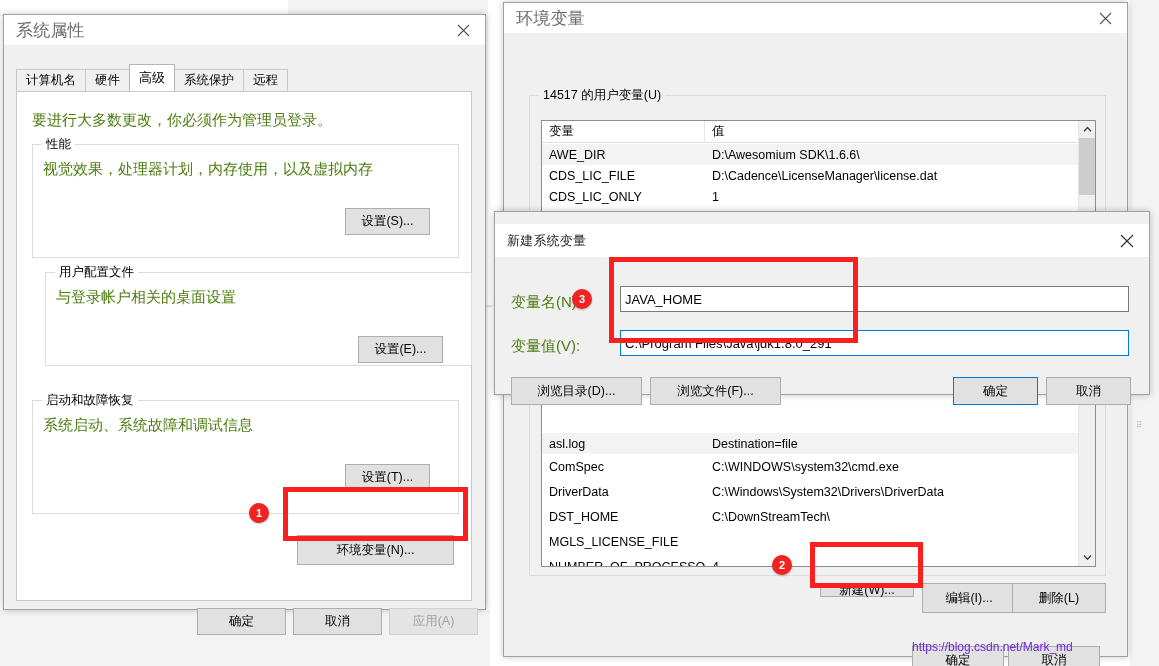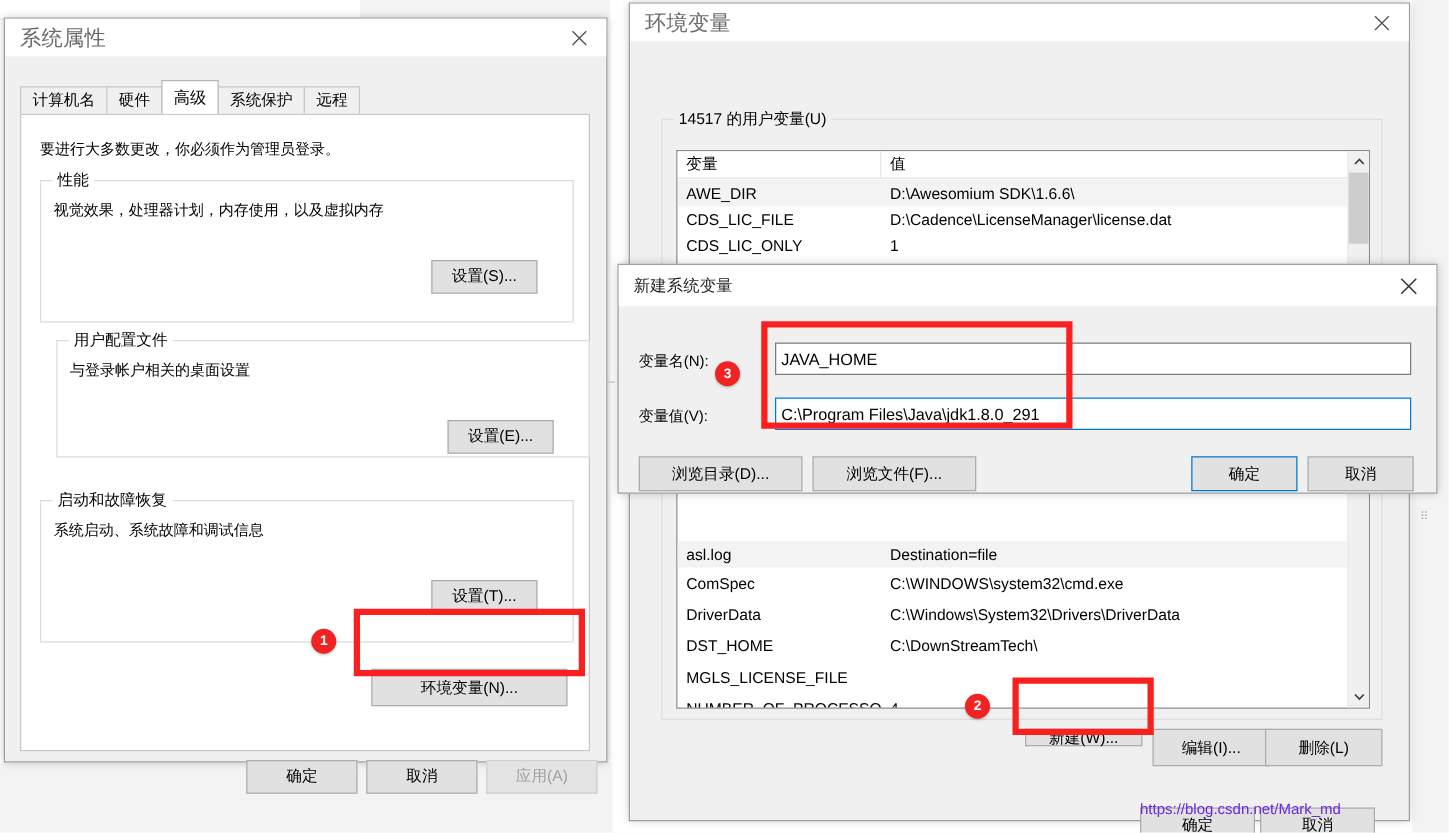--- a/index.html
+++ b/index.html
@@ -87,22 +87,22 @@
     top: -9px; left: 9px;
     background: #ffffff;
     padding: 0 4px;
     font-size: 12.5px;
     color: #000;
     white-space: nowrap;
   }
   .group.onbg > .glegend { background: #f0f0f0; }
   .gtext {
     position: absolute;
-    font-size: 12px;
-    color: #000000;
+    font-size: 15px;
+    color: #4d7c0f;
     white-space: nowrap;
   }
 
   
   .btn {
     position: absolute;
     background: #e1e1e1;
     border: 1px solid #adadad;
     font-size: 12.5px;
     color: #000;
@@ -425,21 +425,21 @@
       </div>
       <div class="btn" style="left:504px;top:613px;width:92px;height:28px;">
         <span>取消</span>
       </div>
 
     </div>
   </div>
 
   <div class="dlg" style="left:494px;top:211px;width:656px;height:184px;">
 
-    <div class="dlg-titlebar" style="height:33px;">
+    <div class="dlg-titlebar" style="height:33px;margin-top:12px;">
       <div class="dlg-title" style="color:#1a1a1a;font-size:13px;">新建系统变量</div>
       <div class="dlg-close" style="height:33px;">
         <svg width="14" height="14" viewBox="0 0 14 14">
             <path d="M1 1 L13 13 M13 1 L1 13" stroke="#333" stroke-width="1.2" fill="none"></path>
           </svg>
       </div>
     </div>
 
     <div class="dlg-body">
 

